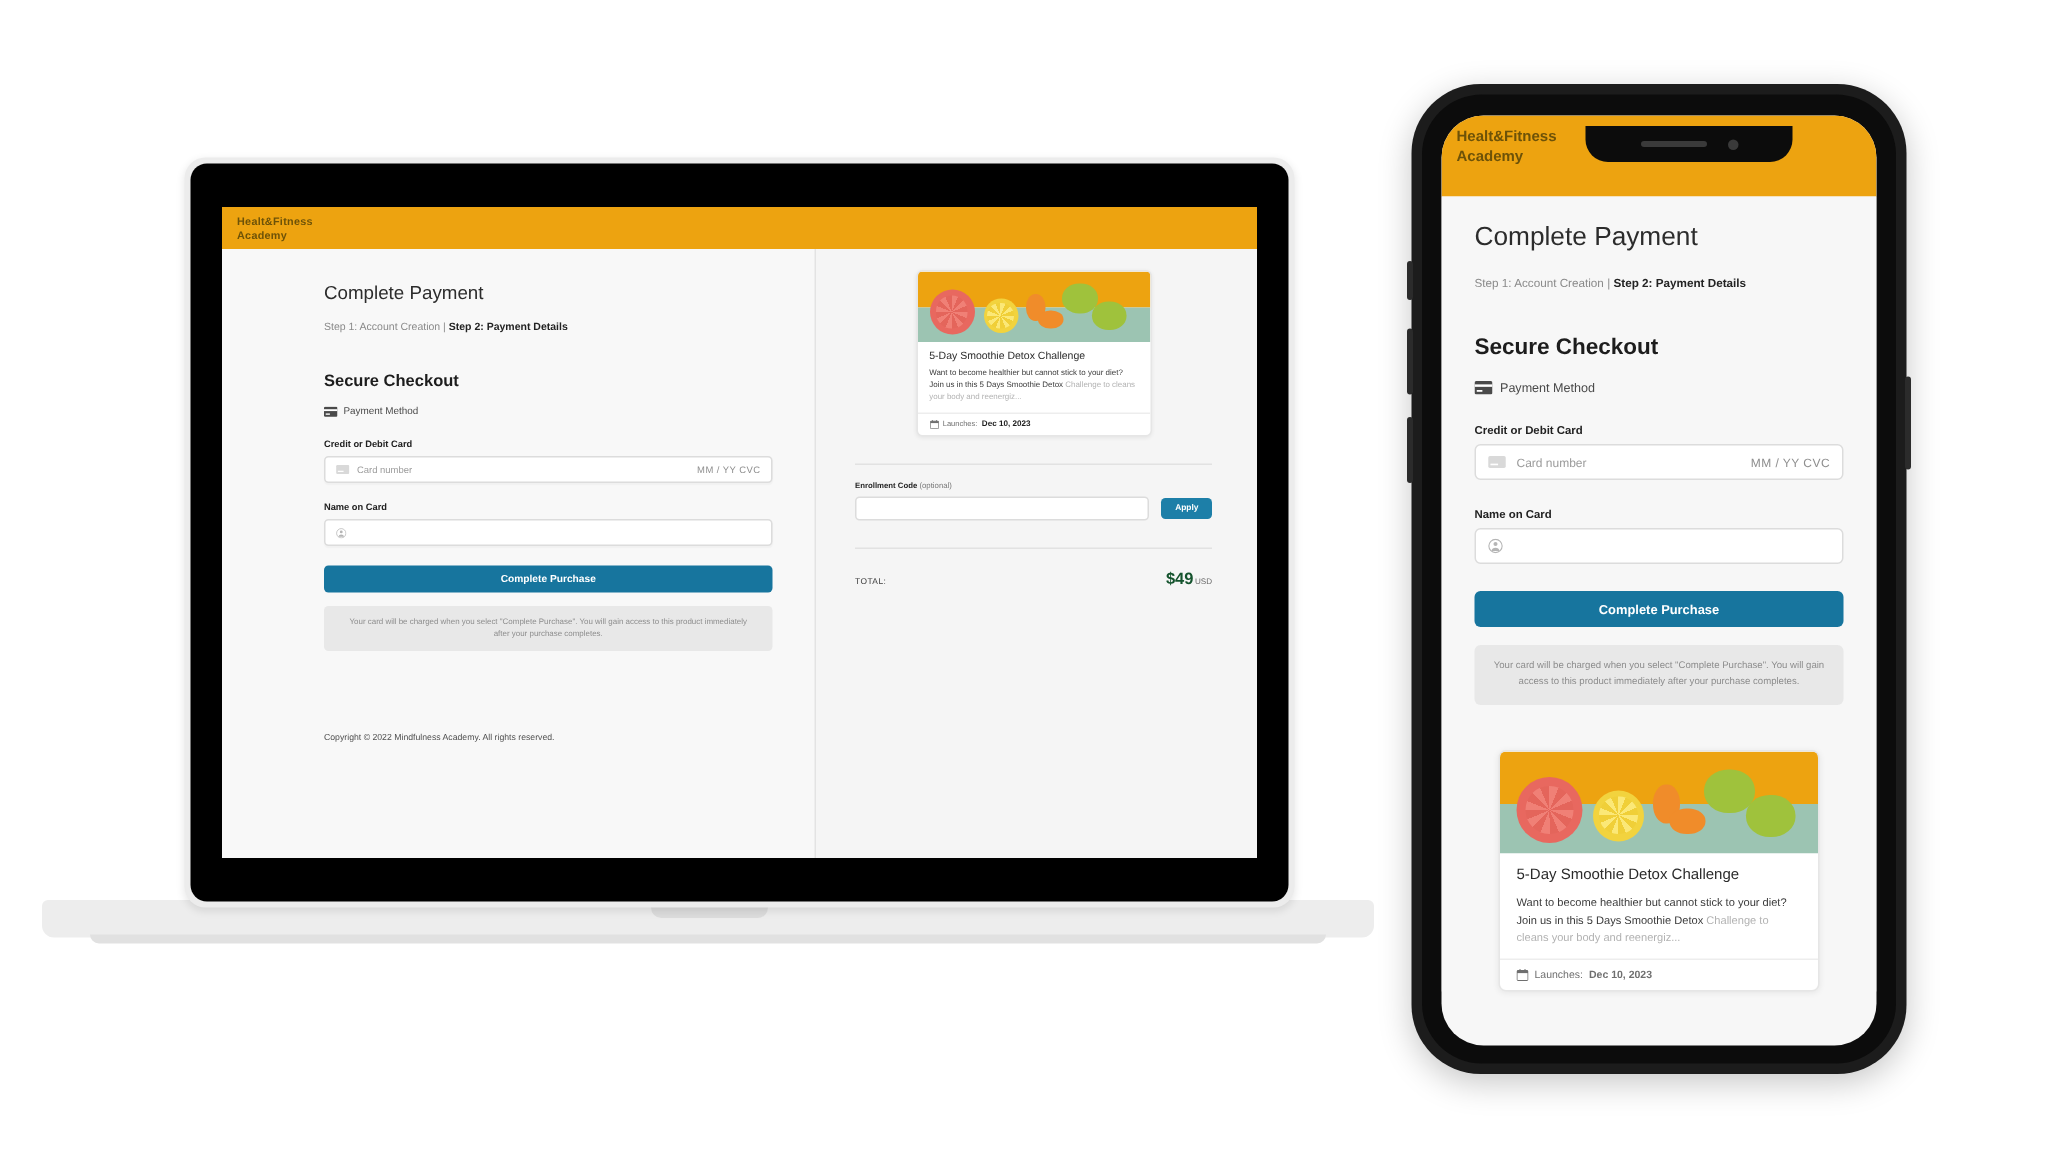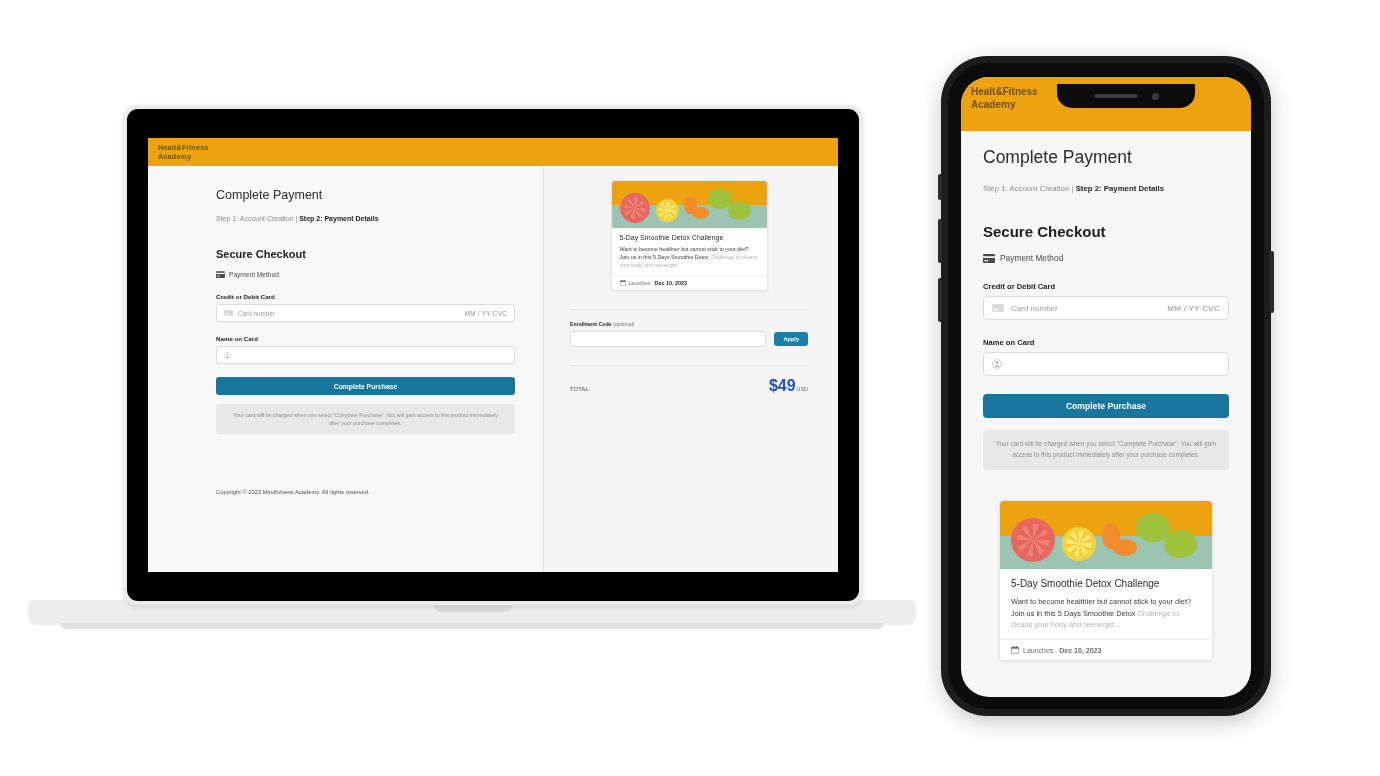--- a/index.html
+++ b/index.html
@@ -299,21 +299,21 @@
         <div class="lp-enr-label"><span style="font-weight:bold;color:#1f1f1f;">Enrollment Code </span><span>(optional)</span></div>
         <div class="lp-enr-row">
           <div class="lp-enr-input"></div>
           <div class="lp-apply">Apply</div>
         </div>
 
         <div class="lp-hr"></div>
 
         <div class="lp-total-row">
           <span class="lp-total-lbl">TOTAL:</span>
-          <span class="lp-total-val"><span style="font-size:16px;font-weight:bold;color:#1d4ed8;">$49</span><span>USD</span></span>
+          <span class="lp-total-val"><span style="font-size:11px;font-weight:bold;color:#14532d;">$49</span><span>USD</span></span>
         </div>
 
       </div>
     </div>
   </div>
 </div>
 
 <div class="phone">
   <div class="phone-frame"></div>
   <div class="phone-inner"></div>

